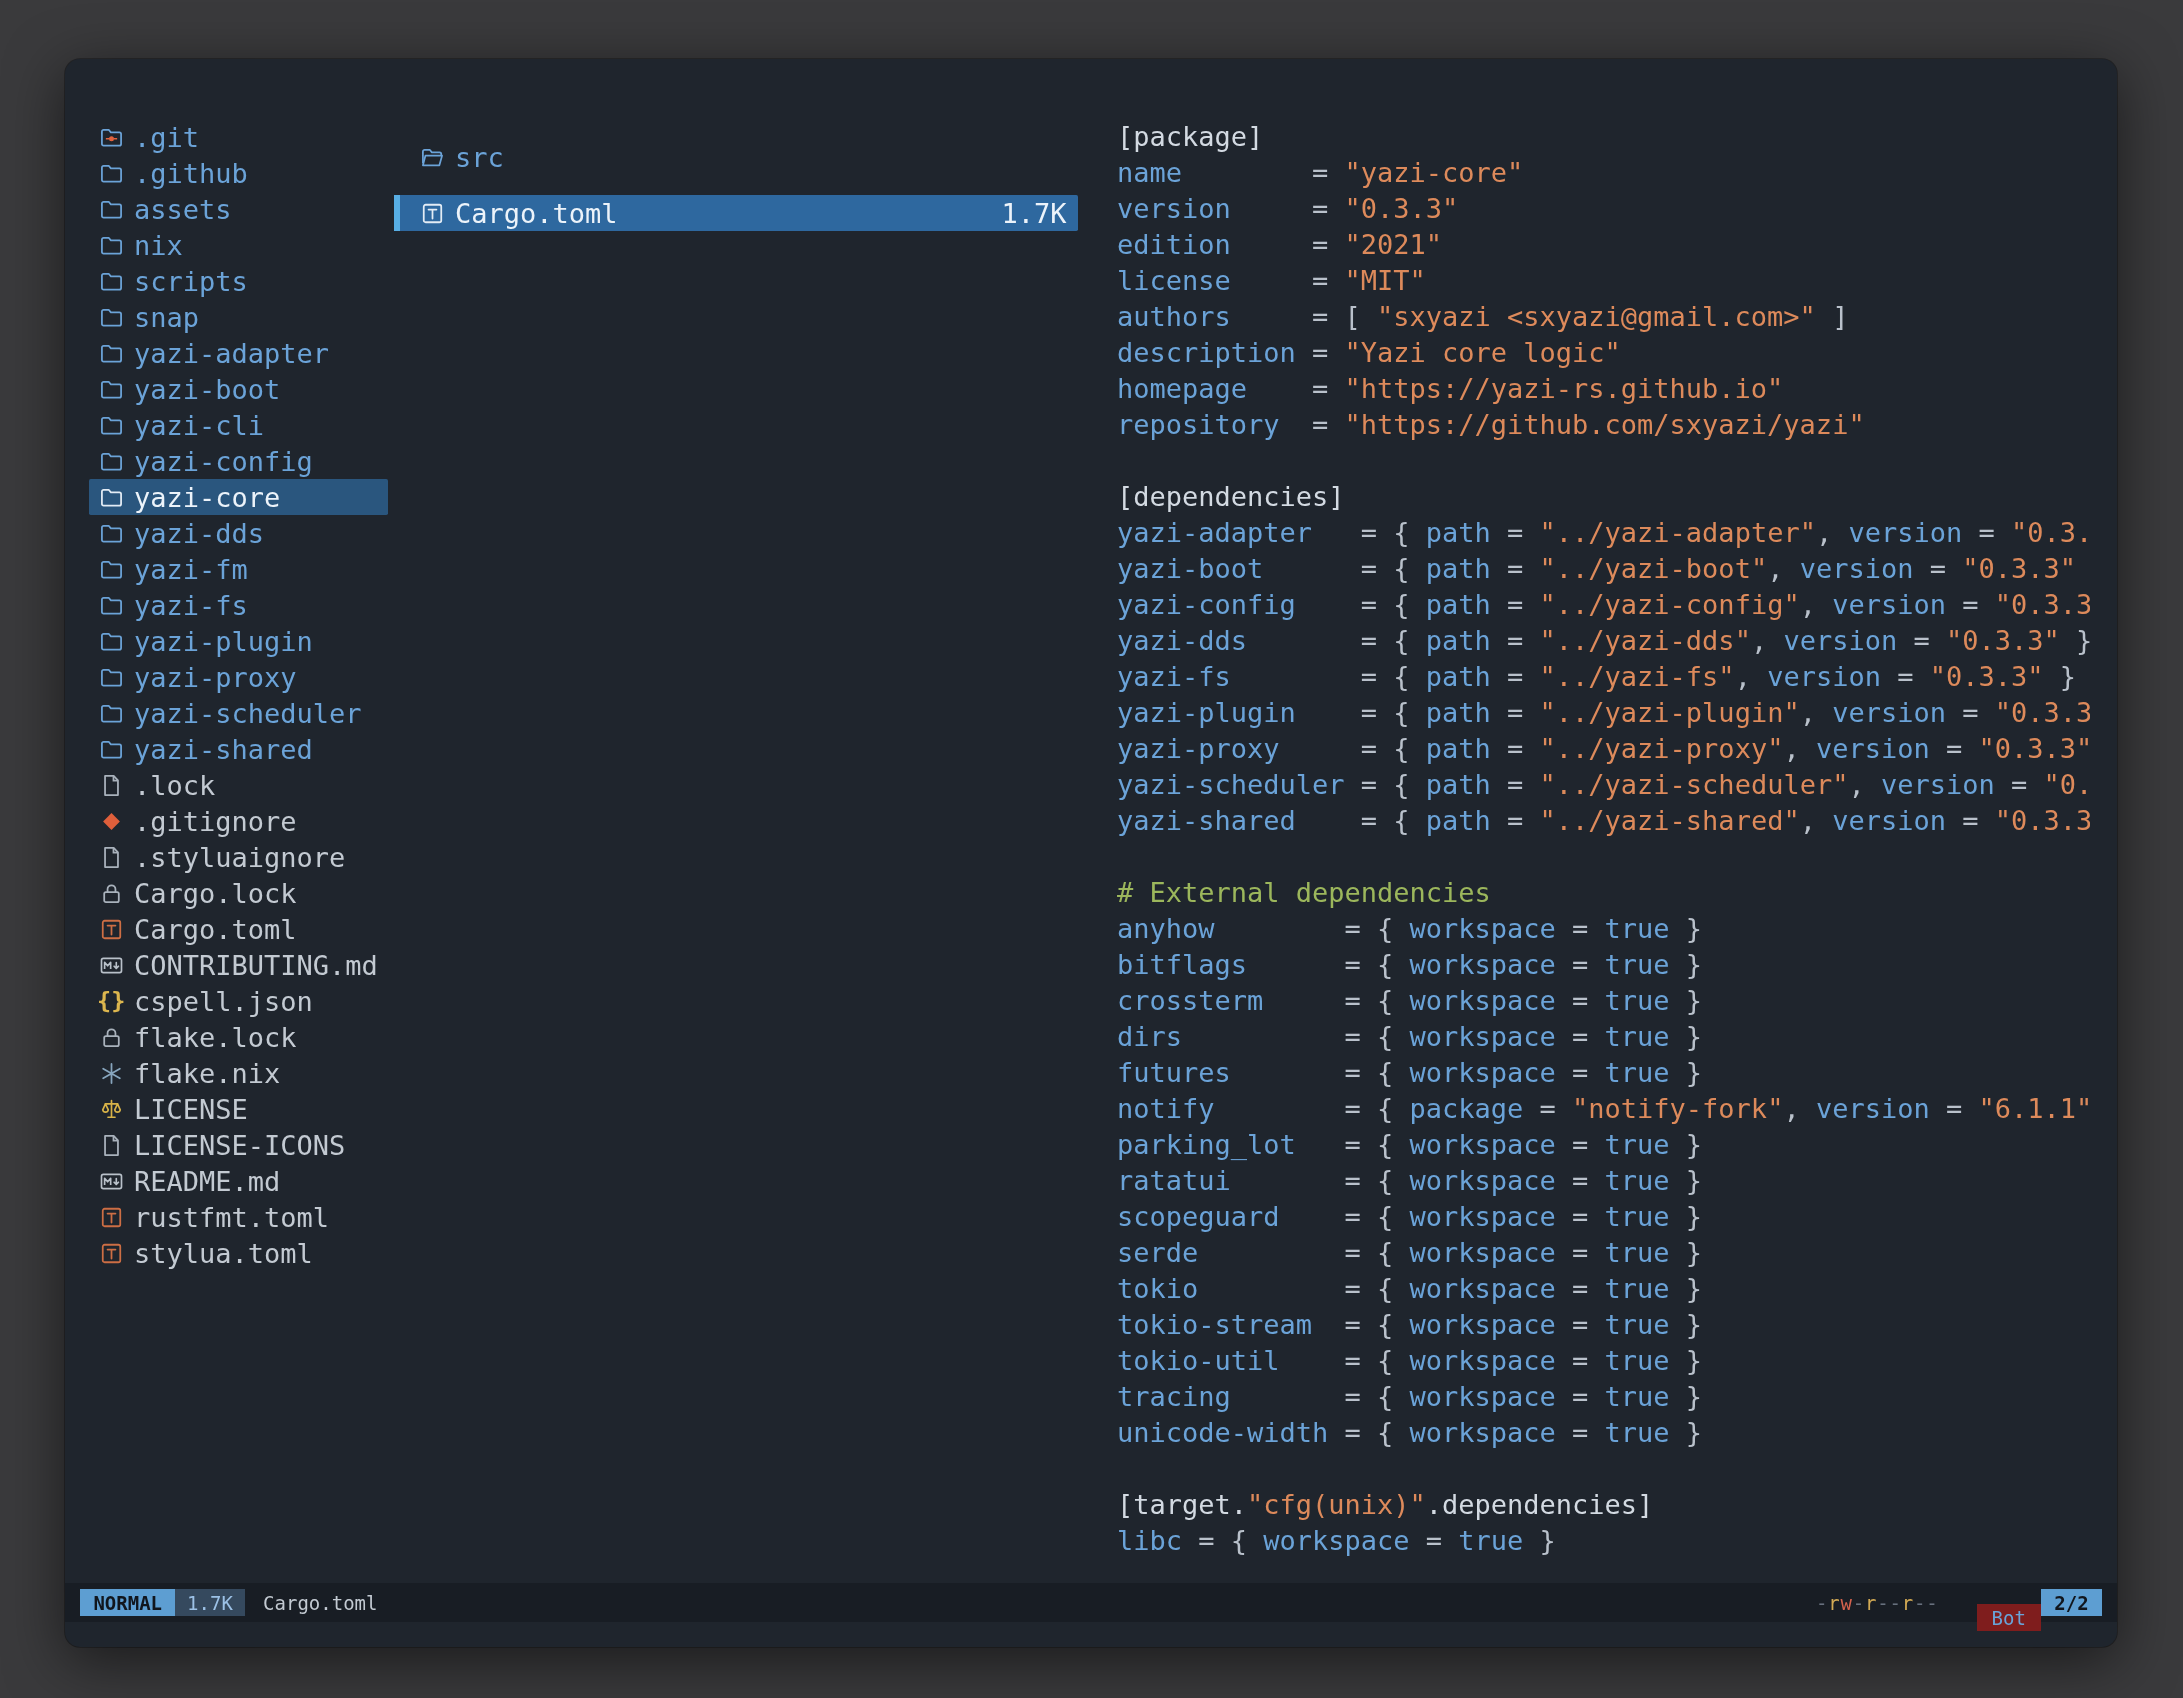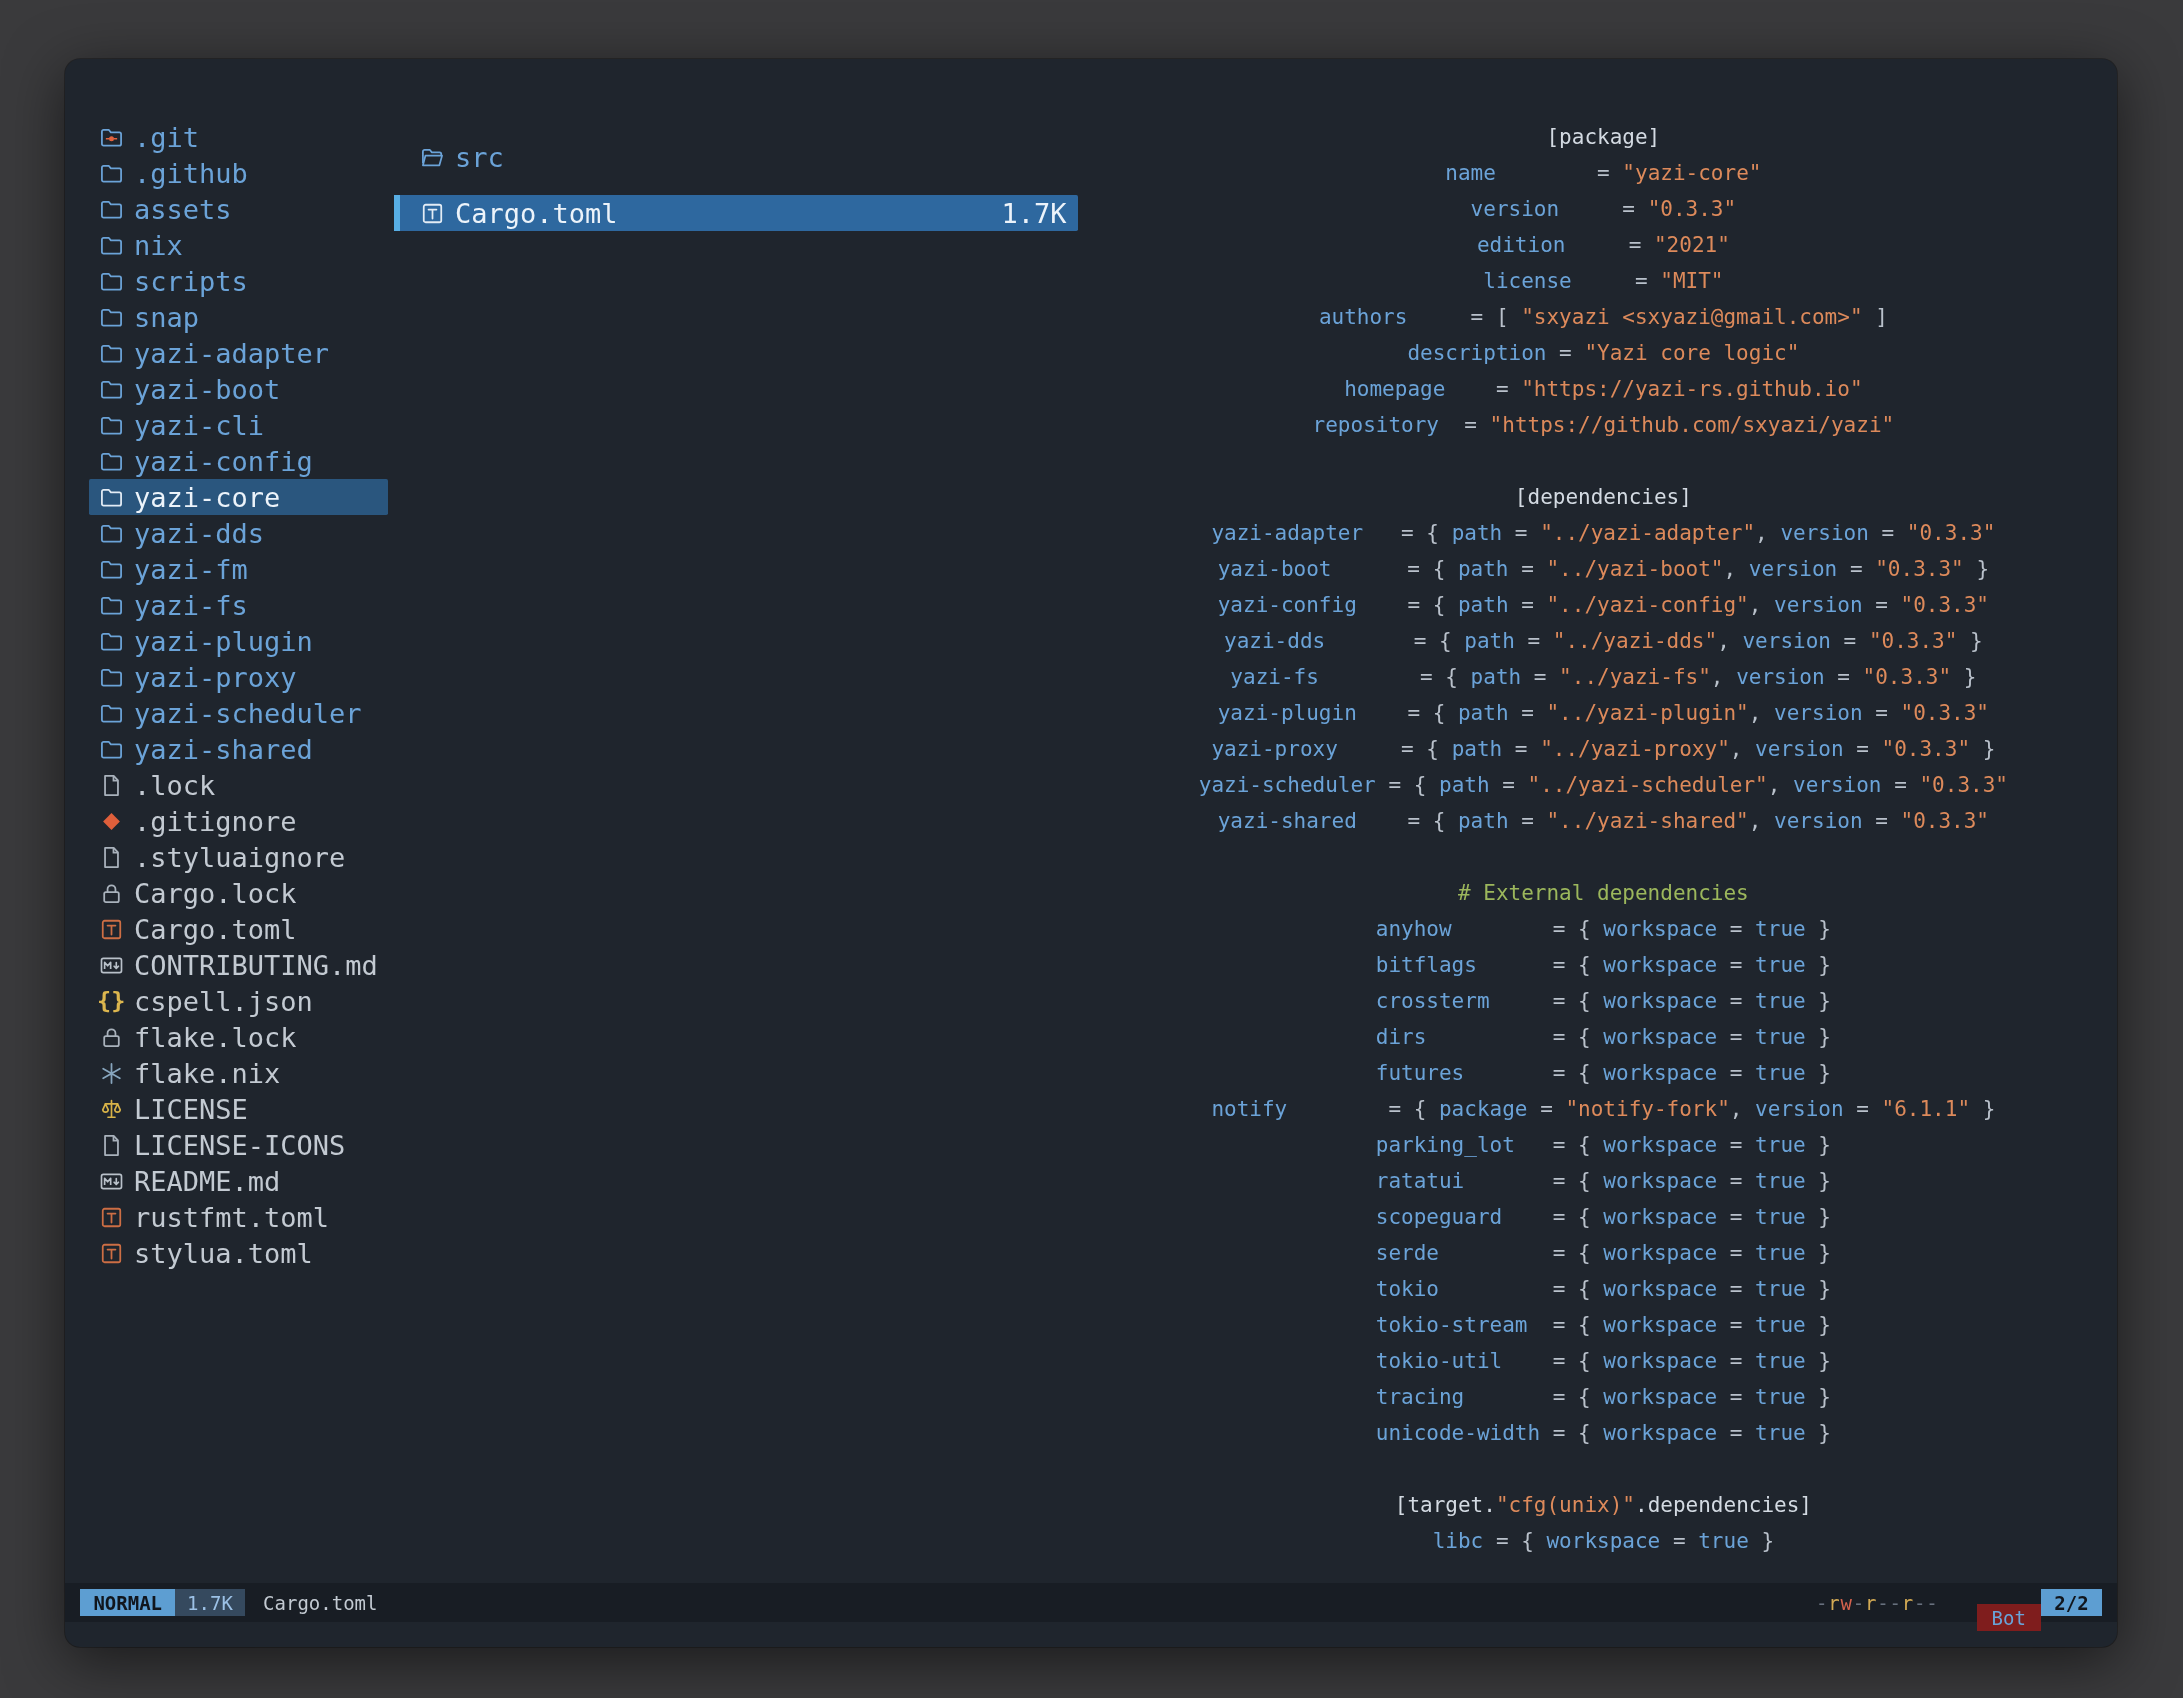--- a/index.html
+++ b/index.html
@@ -9,27 +9,27 @@
     overflow:hidden;
     font-family:"DejaVu Sans Mono",monospace;
   }
   .window{
     position:absolute;left:65px;top:59px;width:2052px;height:1588px;
     background:var(--window-bg,#1f252d);
     border-radius:15px;
     box-shadow:0 13.4px 59px rgba(0,0,0,.55), 0 0 0 0.8px rgba(0,0,0,.35);
     display:flex;flex-direction:column;overflow:hidden;
   }
-  .panes{flex:1;display:flex;gap:6.7px;padding:60px 20px 0 23.5px;min-height:0;overflow:hidden;text-align:center;}
+  .panes{flex:1;display:flex;gap:6.7px;padding:60px 20px 0 23.5px;min-height:0;overflow:hidden;}
   .pane{overflow:hidden;}
   .pane-parent{width:299px;flex:none;}
   .pane-current{width:684px;flex:none;}
   .pane-preview{
     flex:none;width:973px;padding-left:32px;
-    font-size:21px;line-height:36px;color:#c3cad2;white-space:pre;
+    font-size:27px;line-height:36px;color:#c3cad2;white-space:pre;
   }
   
   .row{
     height:36px;display:flex;align-items:center;
     padding:0 8.4px 0 6.7px;font-size:27px;position:relative;border-radius:1.7px;
   }
   .pane-current .row{padding-left:22px;margin-top:20px;}
   .row .ic{width:32px;flex:none;display:flex;align-items:center;justify-content:center;margin-right:6.7px;}
   .ic svg{width:25px;height:25px;display:block;}
   .ic .brace{font-weight:bold;font-size:23.5px;line-height:25px;}

